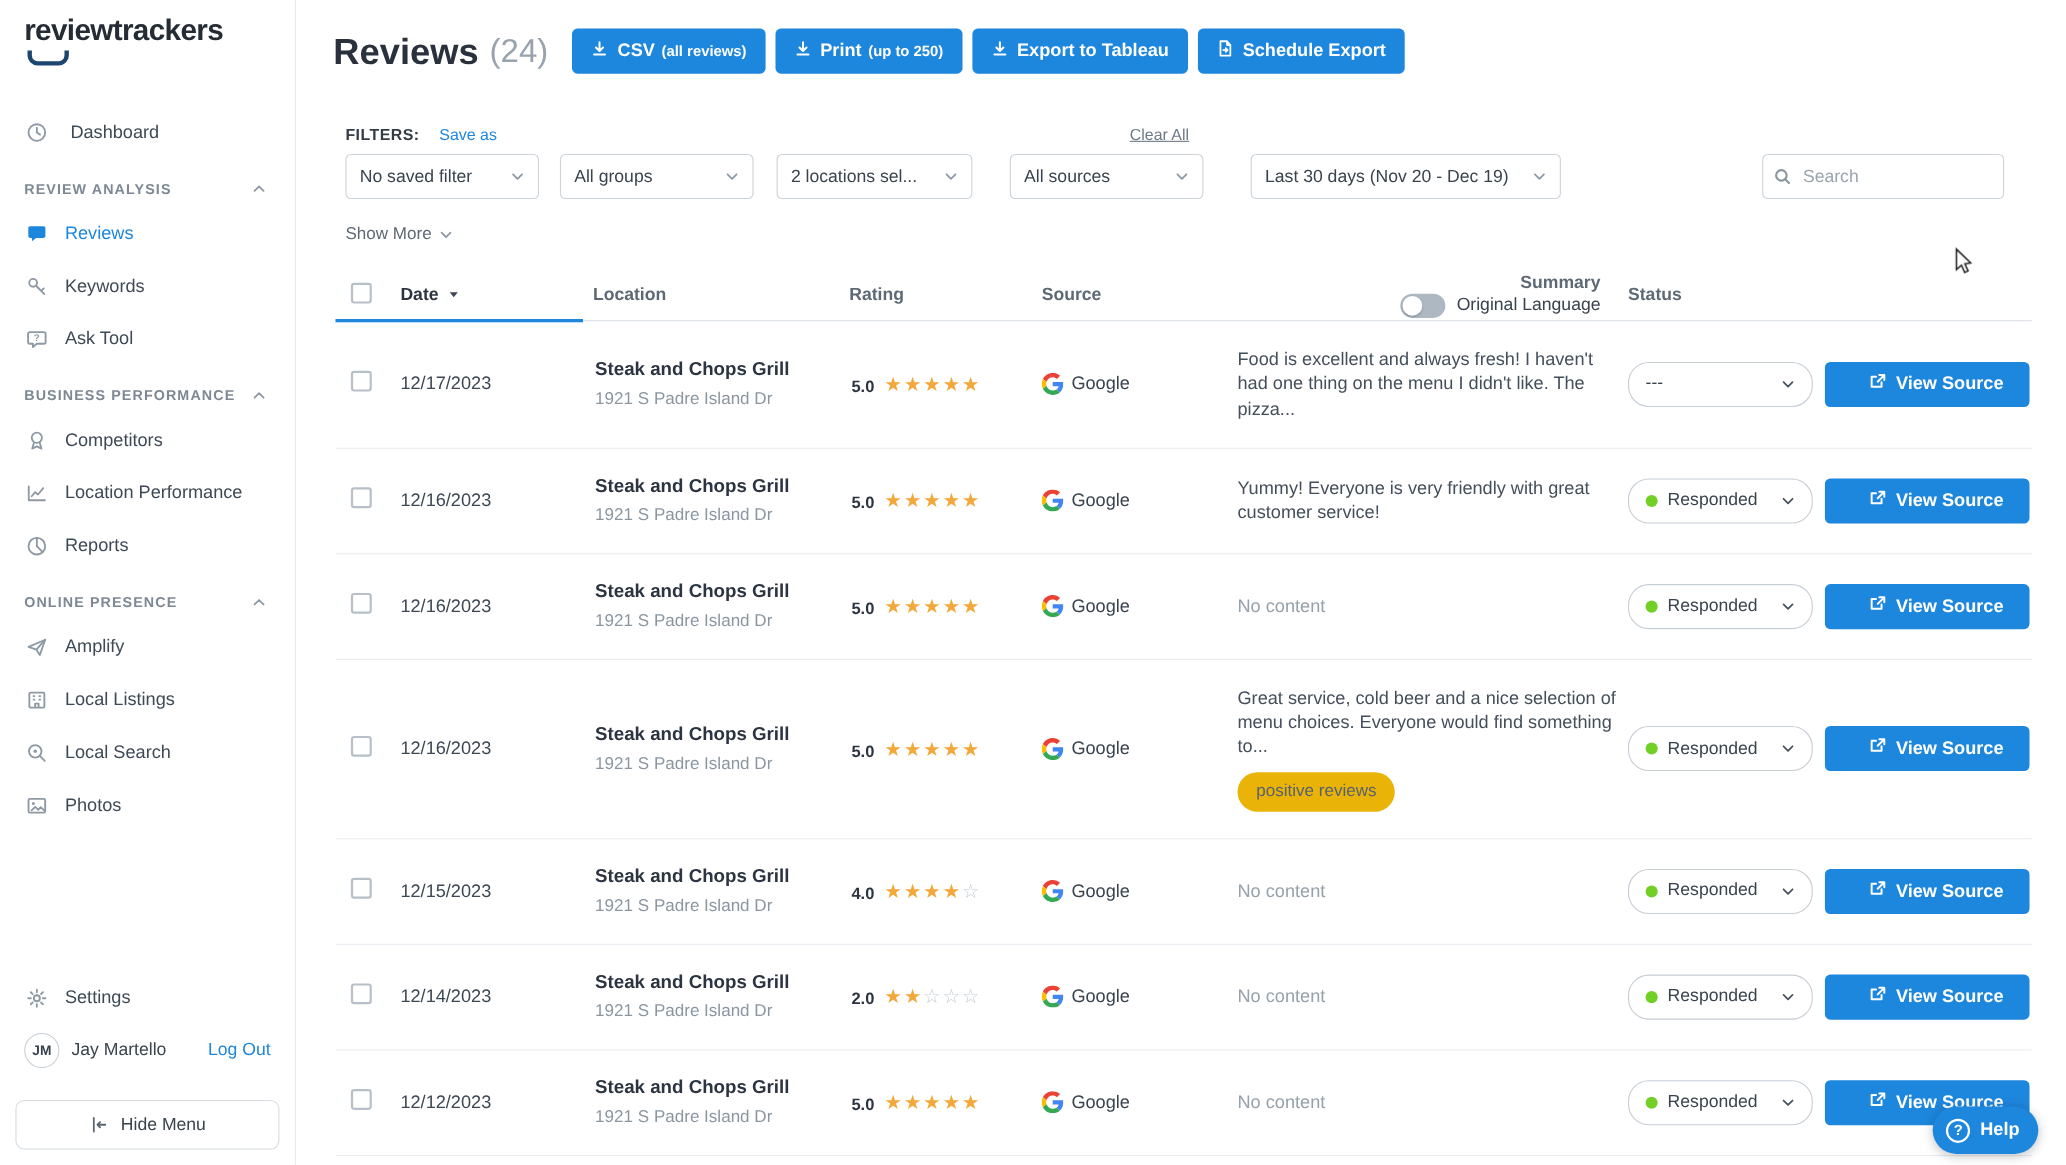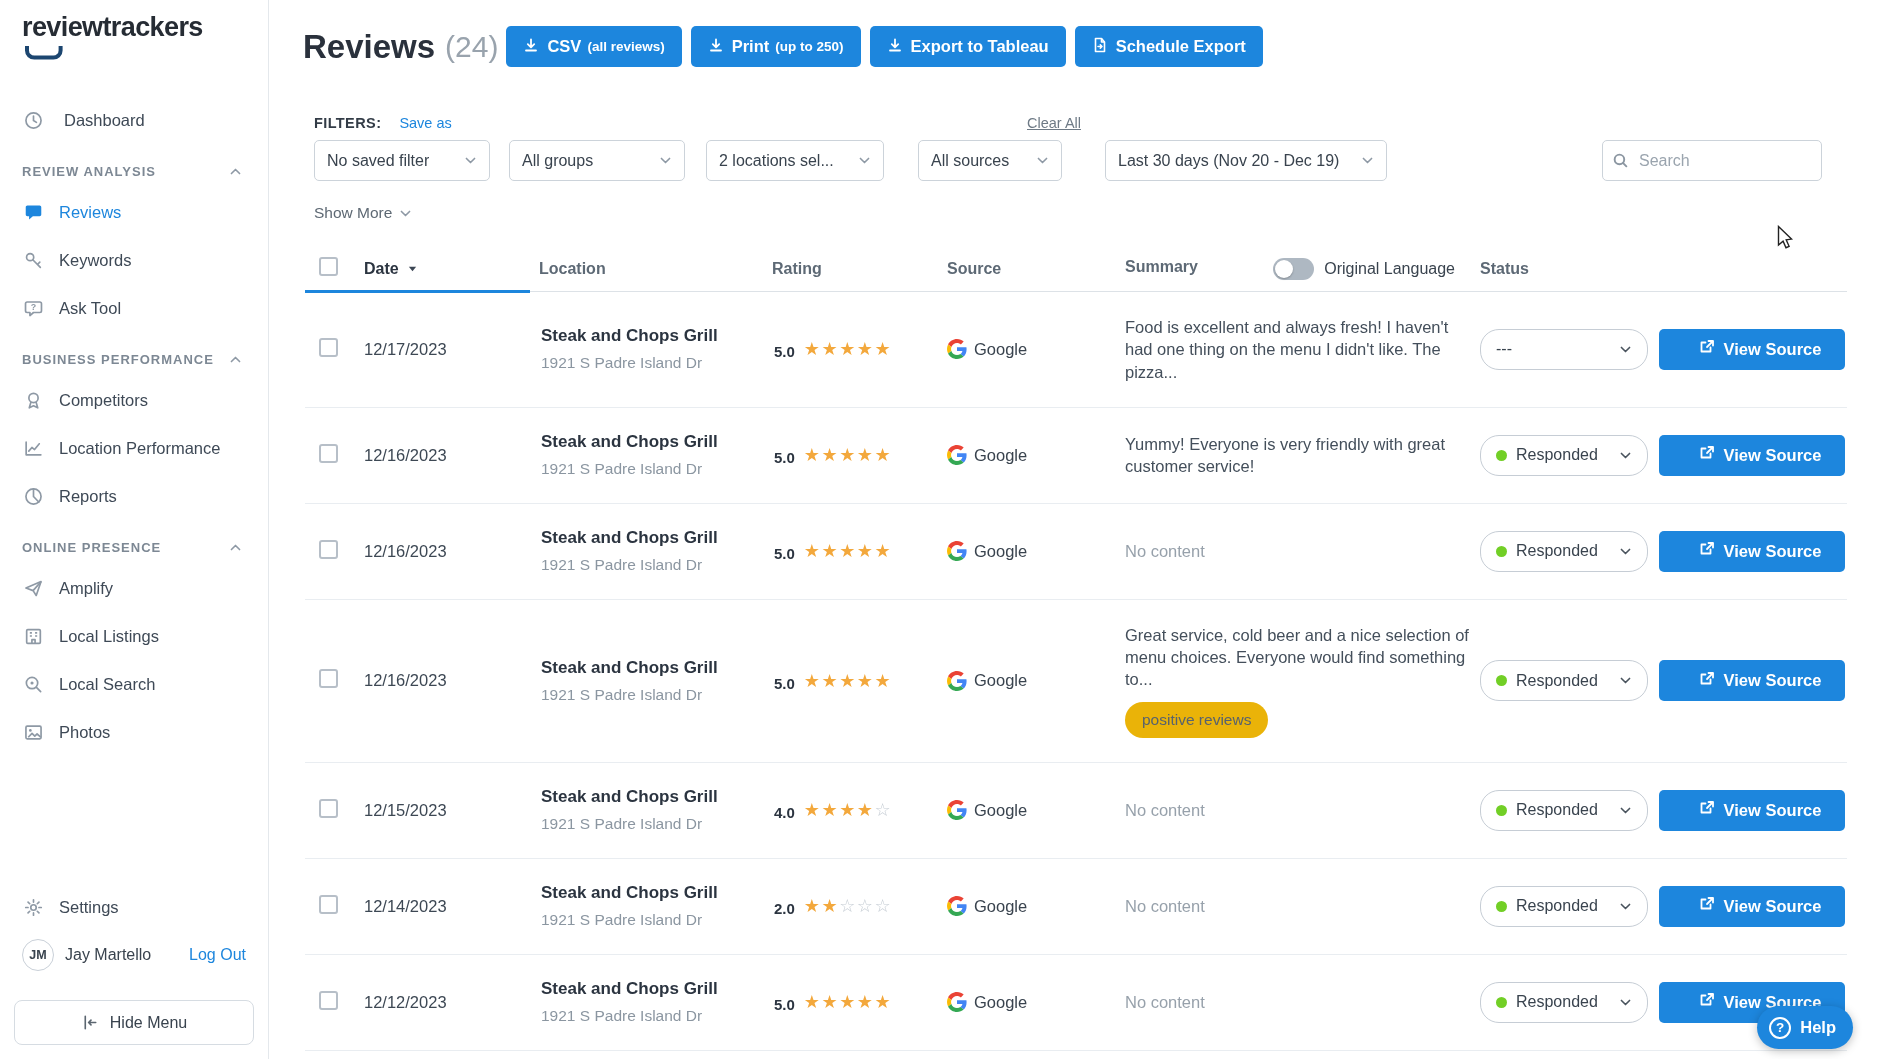--- a/index.html
+++ b/index.html
@@ -33,21 +33,21 @@
   .hide-menu-btn { margin:21px 14px 0; height:45px; width:calc(100% - 28px);
     border:1px solid #d6dce2; border-radius:8px; background:#fff; display:flex; align-items:center;
     justify-content:center; gap:10px; font-size:16px; color:#39434e; cursor:pointer; }
   .hide-menu-btn .icon { color:#5b6670; display:inline-flex; }
 
   
   .main { flex:1; position:relative; padding:26px 0 0 34px; background:#fff; }
   .header-row { display:flex; align-items:center; }
   .page-title { font-size:33px; font-weight:bold; color:#2a313c; display:inline; }
   .page-count { font-size:30px; color:#99a3ad; margin-left:10px; }
-  .export-buttons { display:flex; gap:9px; margin-left:8px; }
+  .export-buttons { display:flex; gap:9px; margin-left:22px; }
   .btn-blue { display:flex; align-items:center; gap:8px; height:41px; padding:0 17px;
     background:var(--accent,#1d86dd); color:#fff; border:none; border-radius:5px;
     font-size:16.5px; font-weight:bold; cursor:pointer; }
   .btn-sub { font-size:13.5px; font-weight:bold; margin-left:-2px; }
   .btn-sub:empty { display:none; }
 
   
   .filters { margin-top:48px; position:relative; padding-left:11px; }
   .filters-labels { display:flex; align-items:baseline; gap:18px; font-size:14.5px; margin-bottom:9px; }
   .filters-title { font-weight:bold; color:#333c47; letter-spacing:0.4px; }
@@ -55,38 +55,38 @@
   .clear-all { position:absolute; top:0; left:724px; font-size:14.5px; color:#6e7a86;
     text-decoration:underline; cursor:pointer; }
   .filter-row { display:flex; align-items:center; padding-right:56px; }
   .dropdown { height:41px; border:1px solid #ccd3da; border-radius:5px; background:#fff;
     display:flex; align-items:center; justify-content:space-between; padding:0 12px;
     font-size:16px; color:#39434e; cursor:pointer; gap:8px; }
   .dropdown span { white-space:nowrap; overflow:hidden; text-overflow:ellipsis; }
   .dd-saved { width:176px; }
   .dd-groups { width:176px; margin-left:19px; }
   .dd-locations { width:178px; margin-left:21px; }
-  .dd-sources { width:144px; margin-left:34px; }
+  .dd-sources { width:176px; margin-left:34px; }
   .dd-range { width:282px; margin-left:43px; }
   .search-box { margin-left:auto; position:relative; }
   .search-input { width:220px; height:41px; border:1px solid #ccd3da; border-radius:5px;
     padding:0 10px 0 36px; font-size:16px; color:#39434e; outline:none; }
   .search-input::placeholder { color:#9aa4ae; }
   .search-icon { position:absolute; left:10px; top:12px; display:inline-flex; }
   .show-more { margin-top:23px; display:inline-flex; align-items:center; gap:7px;
     font-size:15.5px; color:#5d6873; cursor:pointer; }
 
   
   .review-table { margin-top:24px; margin-left:2px; width:1542px; }
   .t-grid { display:grid; grid-template-columns:48px 180px 230px 172px 175px 352px 176px 186px;
     column-gap:3px; align-items:center; }
   .t-header { height:46px; border-bottom:1px solid #dde2e7; position:relative;
     font-size:16px; font-weight:bold; color:#5d6975; }
   .date-h { display:flex; align-items:center; gap:8px; padding-left:8px; color:#2b3440; cursor:pointer; }
-  .summary-h { display:flex; align-items:flex-start; justify-content:space-between; padding-right:22px; }
+  .summary-h { display:flex; align-items:flex-end; justify-content:space-between; padding-right:22px;flex-direction:column; }
   .toggle-group { display:flex; align-items:center; gap:10px; font-weight:normal; font-size:16px; color:#39434e; }
   .toggle { width:41px; height:22px; border-radius:11px; background:#aeb8c2; position:relative;
     cursor:pointer; flex:none; }
   .toggle .knob { position:absolute; left:2px; top:2px; width:18px; height:18px; border-radius:50%;
     background:#fff; box-shadow:0 1px 2px rgba(0,0,0,0.25); }
   .sort-underline { position:absolute; bottom:-2px; left:0; width:225px; height:3px;
     background:var(--accent,#1d86dd); }
   .review-row { padding:24px 0; border-bottom:1px solid #e9edf1; min-height:96px; }
   .checkbox { display:inline-block; width:19px; height:19px; border:2px solid #b7bfc8;
     border-radius:3px; margin-left:14px; background:#fff; cursor:pointer; }

